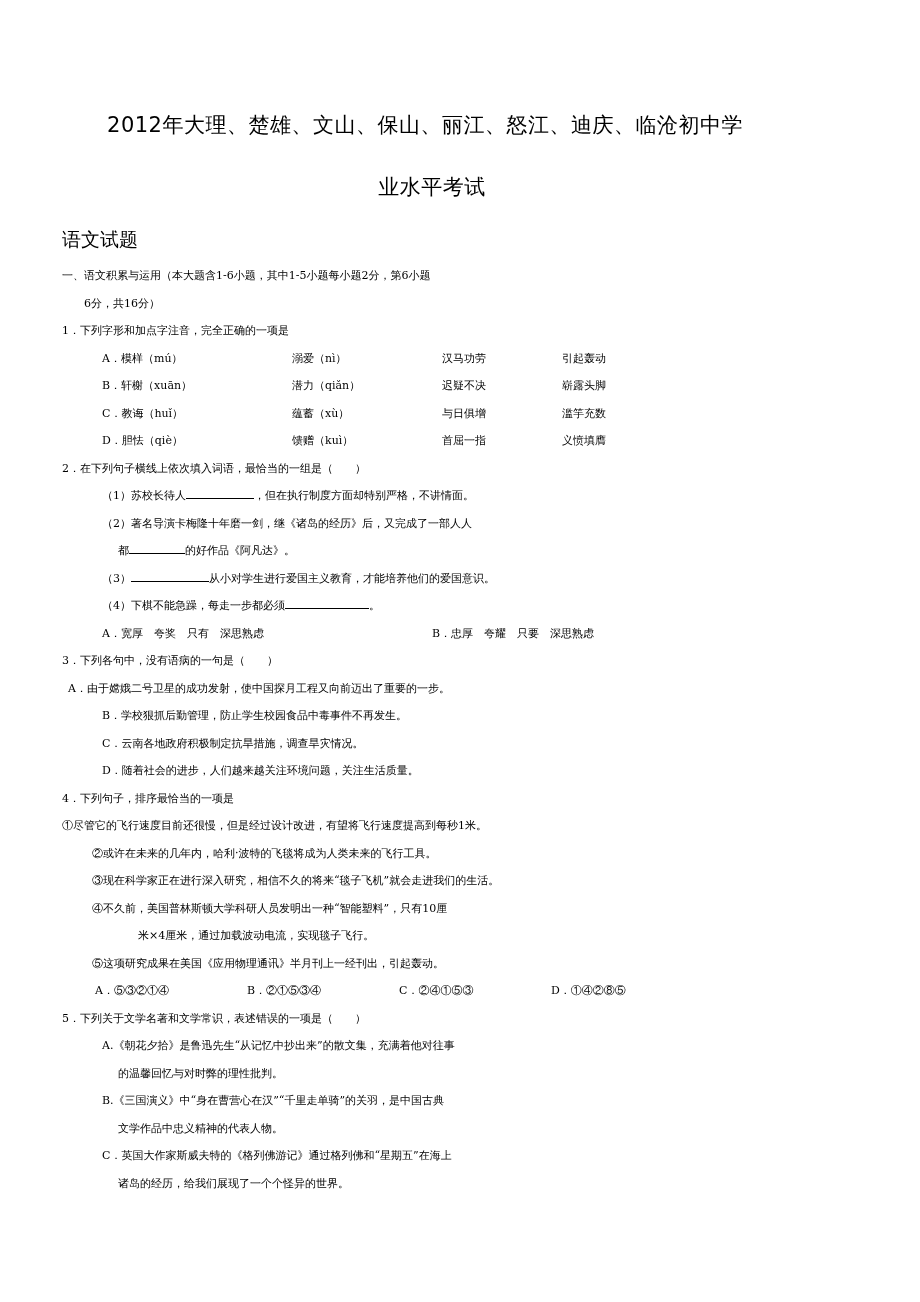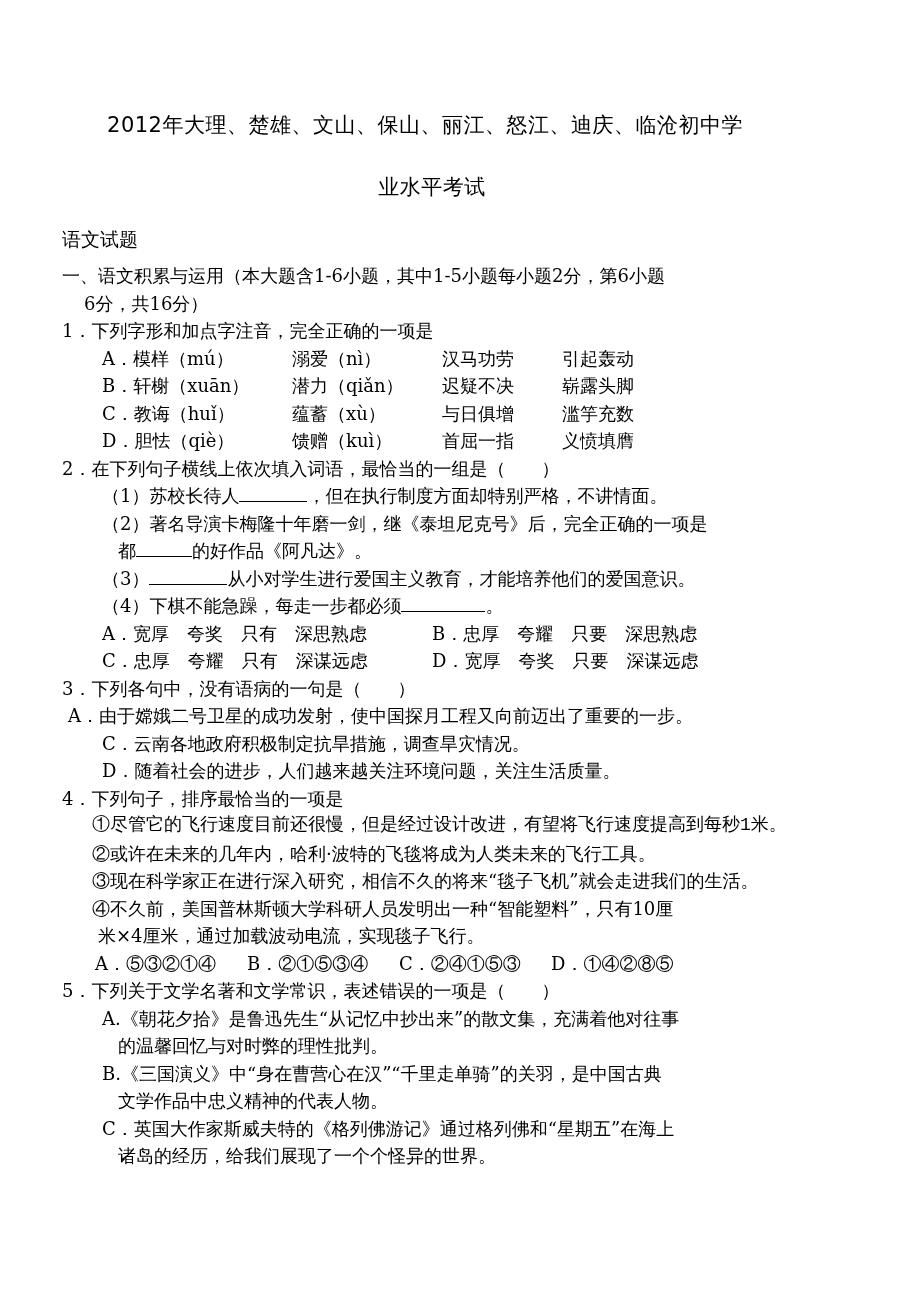--- a/index.html
+++ b/index.html
@@ -43,21 +43,21 @@
     font-family: "DejaVu Sans", "Liberation Sans", sans-serif;
     font-size: 19px;
     line-height: 30px;
     text-align: left;
     padding-top: 20px;
     margin-bottom: 8px;
   }
 
   
   .body-block {
-    font-size: 18px;
+    font-size: 11px;
     line-height: 27.5px;
     text-align: justify;
     text-justify: inter-ideograph;
   }
   .para {
     margin: 0;
   }
   .hang-2 {
     padding-left: 24px;
     text-indent: -24px;
@@ -136,49 +136,47 @@
       <span class="opt-cell" style="width:190px;flex:0 0 190px;"><span>D．</span><span>胆怯（qiè）</span></span>
       <span class="opt-cell" style="width:150px;flex:0 0 150px;">馈赠（kuì）</span>
       <span class="opt-cell" style="width:120px;flex:0 0 120px;">首屈一指</span>
       <span class="opt-cell">义愤填膺</span>
     </div>
 
     <p class="para lv1"><span>2．</span><span>在下列句子横线上依次填入词语，最恰当的一组是（　　）</span></p>
 
     <p class="para lv3 nowrap-line"><span>（1）</span><span>苏校长待人</span><span class="blank blank-md"></span><span>，但在执行制度方面却特别严格，不讲情面。</span></p>
 
-    <p class="para lv3 nowrap-line"><span>（2）</span><span>著名导演卡梅隆十年磨一剑，继《泰坦尼克号》后，完全正确的一项是</span></p>
+    <p class="para lv3 nowrap-line"><span>（2）</span><span>著名导演卡梅隆十年磨一剑，继《诸岛的经历》后，又完成了一部人人</span></p>
     <p class="para lv4 nowrap-line"><span>都</span><span class="blank blank-sm"></span><span>的好作品《阿凡达》。</span></p>
 
     <p class="para lv3 nowrap-line"><span>（3）</span><span class="blank blank-gap-u"></span><span>从小对学生进行爱国主义教育，才能培养他们的爱国意识。</span></p>
 
     <p class="para lv3 nowrap-line"><span>（4）</span><span>下棋不能急躁，每走一步都必须</span><span class="blank blank-lg"></span><span>。</span></p>
 
     <div class="opt-row">
       <span class="opt-cell"><span>A．</span><span>宽厚　夸奖　只有　深思熟虑</span></span>
       <span class="opt-cell"><span>B．</span><span>忠厚　夸耀　只要　深思熟虑</span></span>
     </div>
-    <div class="opt-row">
-      <span class="opt-cell"><span>C．</span><span>忠厚　夸耀　只有　深谋远虑</span></span>
-      <span class="opt-cell"><span>D．</span><span>宽厚　夸奖　只要　深谋远虑</span></span>
-    </div>
 
     <p class="para lv1"><span>3．</span><span>下列各句中，没有语病的一句是（　　）</span></p>
 
     <p class="para lv3" style="text-indent:-34px;"><span>A．</span><span>由于嫦娥二号卫星的成功发射，使中国探月工程又向前迈出了重要的一步。</span></p>
+    <p class="para lv3"><span>B．</span><span>学校狠抓后勤管理，防止学生校园食品中毒事件不再发生。</span></p>
     <p class="para lv3"><span>C．</span><span>云南各地政府积极制定抗旱措施，调查旱灾情况。</span></p>
     <p class="para lv3"><span>D．</span><span>随着社会的进步，人们越来越关注环境问题，关注生活质量。</span></p>
 
     <p class="para lv1"><span>4．</span><span>下列句子，排序最恰当的一项是</span></p>
 
-    <p class="para lv1" style="padding-left:30px;text-indent:-30px;margin-left:30px;font-family:Liberation Mono, monospace;">①尽管它的飞行速度目前还很慢，但是经过设计改进，有望将飞行速度提高到每秒1米。</p>
+    <p class="para lv1" style="padding-left:30px;text-indent:-30px;">①尽管它的飞行速度目前还很慢，但是经过设计改进，有望将飞行速度提高到每秒1米。</p>
     <p class="para lv1" style="margin-left:30px;">②或许在未来的几年内，哈利·波特的飞毯将成为人类未来的飞行工具。</p>
     <p class="para lv1" style="padding-left:30px;text-indent:-30px;margin-left:30px;">③现在科学家正在进行深入研究，相信不久的将来“毯子飞机”就会走进我们的生活。</p>
     <p class="para lv1 nowrap-line" style="margin-left:30px;">④不久前，美国普林斯顿大学科研人员发明出一种“智能塑料”，只有10厘</p>
-    <p class="para lv1 nowrap-line" style="margin-left:36px;">米×4厘米，通过加载波动电流，实现毯子飞行。</p>
+    <p class="para lv1 nowrap-line" style="margin-left:76px;">米×4厘米，通过加载波动电流，实现毯子飞行。</p>
+    <p class="para lv1 nowrap-line" style="margin-left:30px;">⑤这项研究成果在美国《应用物理通讯》半月刊上一经刊出，引起轰动。</p>
 
     <div class="seq-row">
       <span class="opt-cell"><span>A．</span><span>⑤③②①④</span></span><span class="opt-cell"><span>B．</span><span>②①⑤③④</span></span><span class="opt-cell"><span>C．</span><span>②④①⑤③</span></span><span class="opt-cell"><span>D．</span><span>①④②⑧⑤</span></span>
     </div>
 
     <p class="para lv1"><span>5．</span><span>下列关于文学名著和文学常识，表述错误的一项是（　　）</span></p>
 
     <p class="para lv3 nowrap-line"><span>A.</span><span>《朝花夕拾》是鲁迅先生“从记忆中抄出来”的散文集，充满着他对往事</span></p>
     <p class="para lv4 nowrap-line">的温馨回忆与对时弊的理性批判。</p>
 

